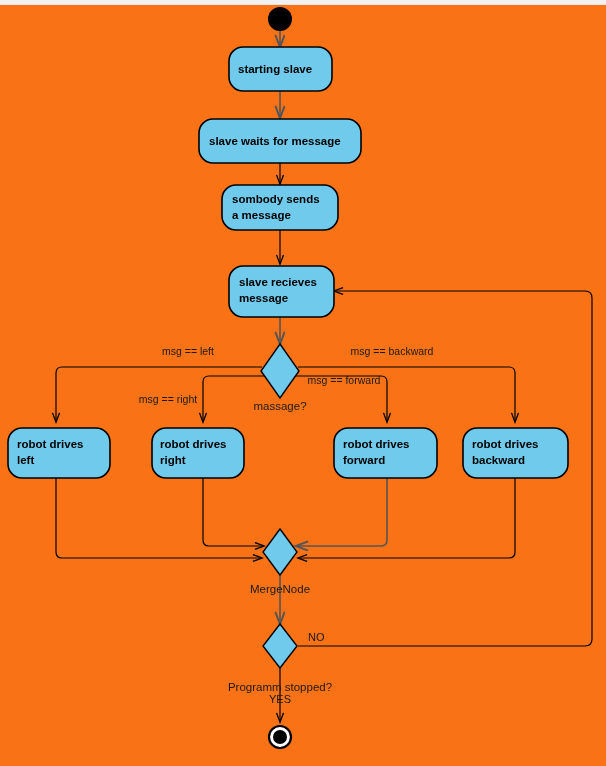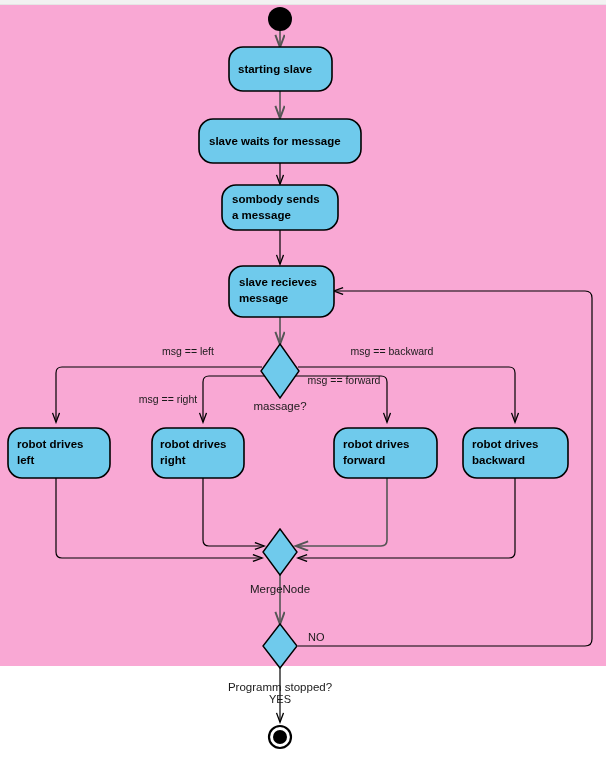--- a/index.html
+++ b/index.html
@@ -9,22 +9,22 @@
   }
   body {
     width: 606px;
     height: 766px;
     font-family: "Liberation Sans", sans-serif;
     overflow: hidden;
   }
   #canvas-wrap {
     position: relative;
     width: 606px;
-    height: 666px;
-    background: #f9a8d4;
+    height: 766px;
+    background: #f97316;
   }
   .top-strip {
     position: absolute;
     left: 0; top: 0;
     width: 606px;
     height: 4px;
     background: #f2f2f2;
     border-bottom: 1px solid #e6e6e6;
   }
   svg#diagram {

